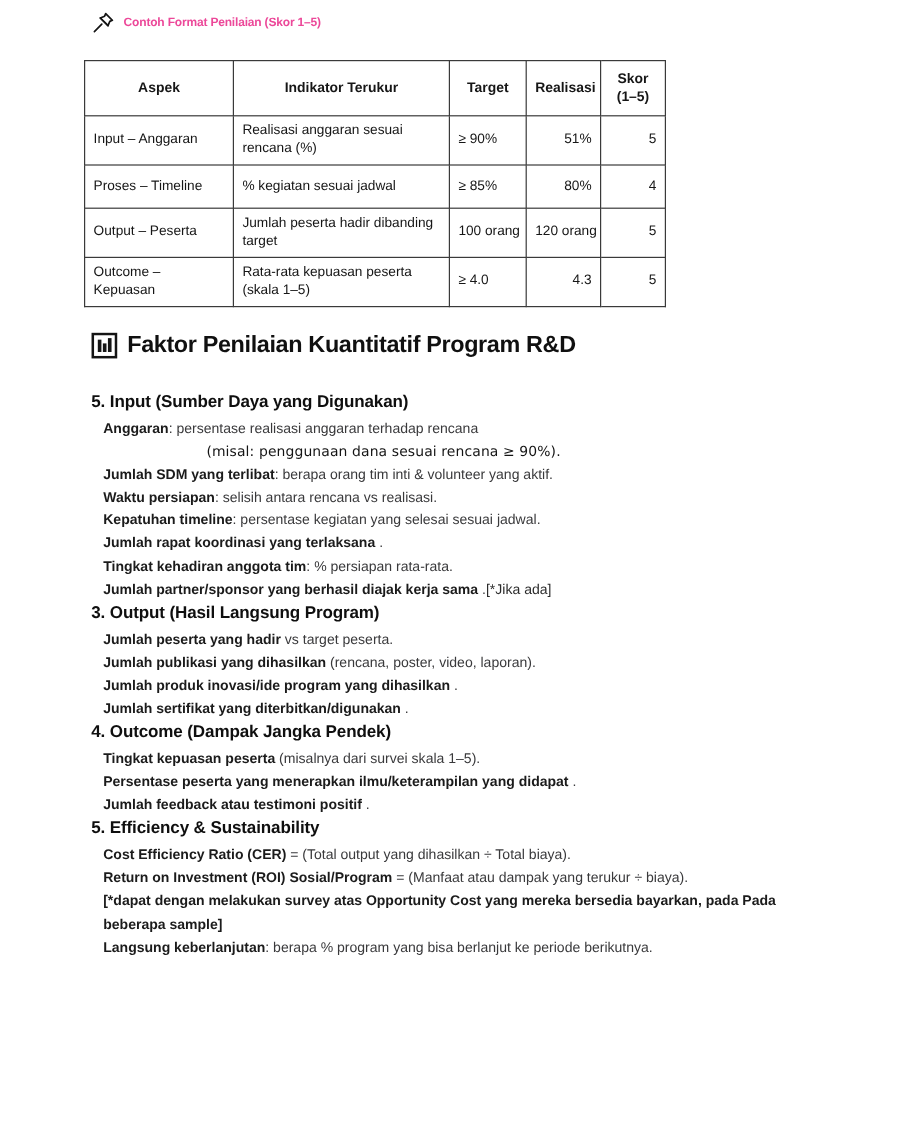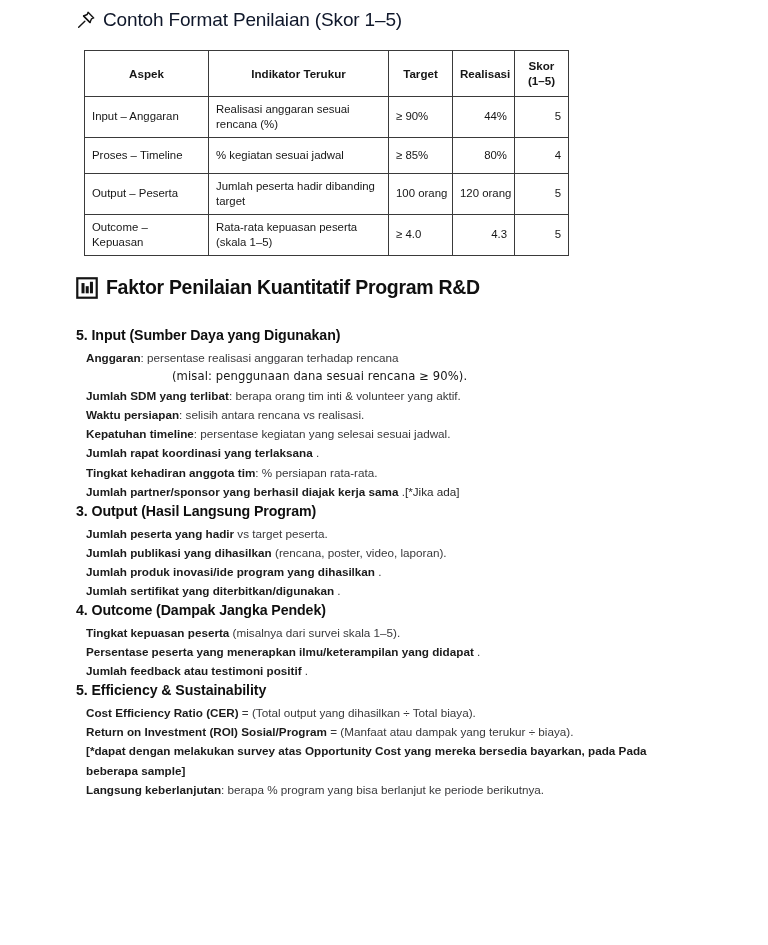--- a/index.html
+++ b/index.html
@@ -32,41 +32,40 @@
     align-items: center;
     gap: 7px;
   }
   .pin-icon {
     width: 20px;
     height: 20px;
     flex: 0 0 auto;
     display: block;
   }
   .title-text {
-    font-size: 19px;
-    font-weight: normal;
+    font-size: 10px;
+    font-weight: bold;
     letter-spacing: -0.15px;
-    color: #0f172a;
+    color: #ec4899;
     white-space: nowrap;
   }
 
   
   .table-wrap {
     position: absolute;
     left: 70px;
     top: 50px;
     width: 484px;
   }
   table.score-table {
     border-collapse: collapse;
     width: 484px;
     table-layout: fixed;
     font-size: 11.4px;
     color: #161616;
-    margin-left: 14px;
   }
   table.score-table th,
   table.score-table td {
     border: 1.3px solid #3a3a3a;
     padding: 5px 7px;
     vertical-align: middle;
     line-height: 1.32;
   }
   table.score-table thead th {
     text-align: center;
@@ -194,21 +193,21 @@
           <th>Target</th>
           <th>Realisasi</th>
           <th>Skor (1–5)</th>
         </tr>
       </thead>
       <tbody>
         <tr>
           <td class="c-aspek">Input – Anggaran</td>
           <td class="c-ind">Realisasi anggaran sesuai rencana (%)</td>
           <td class="c-target">≥ 90%</td>
-          <td class="c-real">44%</td>
+          <td class="c-real">51%</td>
           <td class="c-skor">5</td>
         </tr>
         <tr>
           <td class="c-aspek">Proses – Timeline</td>
           <td class="c-ind">% kegiatan sesuai jadwal</td>
           <td class="c-target">≥ 85%</td>
           <td class="c-real">80%</td>
           <td class="c-skor">4</td>
         </tr>
         <tr>

